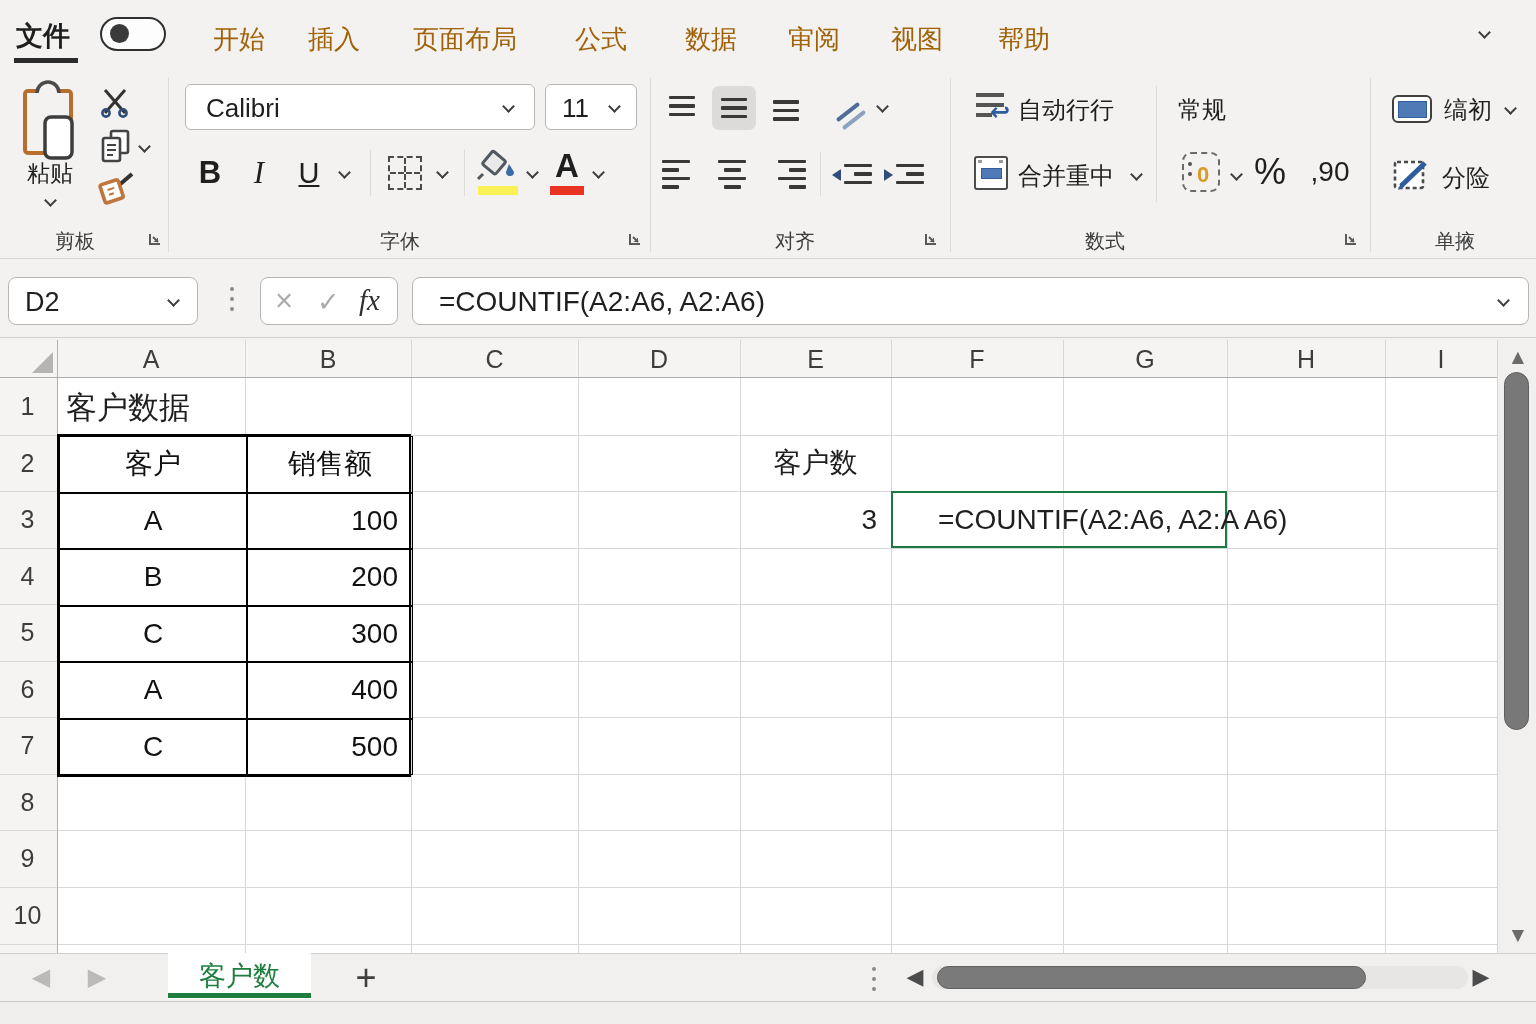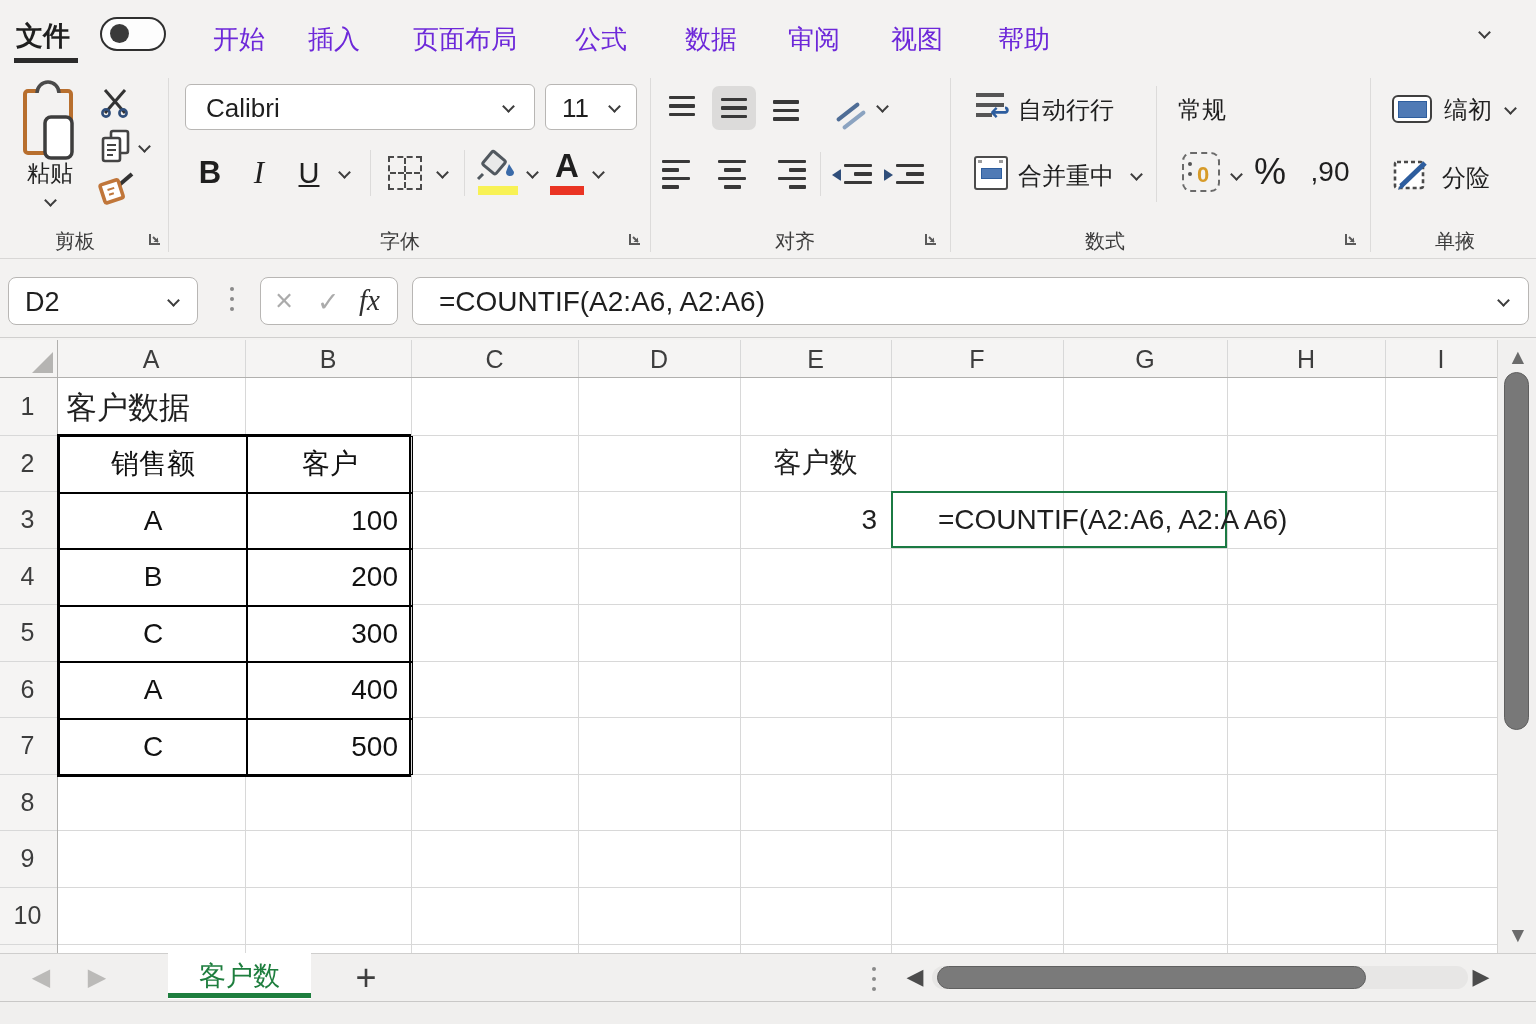--- a/index.html
+++ b/index.html
@@ -3,21 +3,21 @@
 <meta charset="utf-8">
 <style>
   html,body{margin:0;padding:0;}
   .app{position:relative;width:1536px;height:1024px;background:#f3f2f1;overflow:hidden;
        font-family:"Liberation Sans","DejaVu Sans",sans-serif;color:#1f1f1f;}
   .abs{position:absolute;box-sizing:border-box;}
   .ctr{display:flex;align-items:center;justify-content:center;}
   .chev{display:inline-block;width:9px;height:9px;border-right:2.4px solid #3d3d3d;border-bottom:2.4px solid #3d3d3d;transform:rotate(45deg);}
   .sep{width:1px;background:#dcdbda;}
   .grp-label{font-size:20px;color:#3c3c3c;text-align:center;}
-  .menu-tab{font-size:26px;color:#6d28d9;top:22px;}
+  .menu-tab{font-size:26px;color:#a16207;top:22px;}
   .combo{background:#fff;border:1px solid #b8b6b4;border-radius:6px;}
   .launch{stroke:#5a5a5a;stroke-width:2;fill:none;}
   .vbar{display:flex;flex-direction:column;}
   .bars3 div,.bars4 div{height:3.5px;background:#383838;border-radius:1px;margin:2.5px 0;}
   .cellline{position:absolute;background:#d8d8d8;}
   .hdrtxt{position:absolute;font-size:25px;color:#3d3d3d;display:flex;align-items:center;justify-content:center;}
   .tbl{display:grid;grid-template-columns:188px 166px;grid-auto-rows:56.5px;border:2px solid #000;background:#fff;}
   .tbl div{border:1px solid #000;display:flex;align-items:center;font-size:28px;color:#111;box-sizing:border-box;}
   .tc-c{justify-content:center;}
   .tc-r{justify-content:flex-end;padding-right:14px;}
@@ -316,24 +316,24 @@
       <div class="cellline" style="left:0;top:887px;width:1497px;height:1px;"></div>
       <div class="cellline" style="left:0;top:944px;width:1497px;height:1px;"></div>
     </div>
   <div class="abs" style="left:0;top:377px;width:1497px;height:1px;background:#b1b0ae;"></div>
   <div class="abs" style="left:57px;top:340px;width:1px;height:613px;background:#b1b0ae;"></div>
 
   <div class="abs" style="left:66px;top:381px;height:54px;line-height:54px;font-size:31px;white-space:nowrap;"><span>客户数据</span></div>
 
   <div class="abs tbl" style="left:57px;top:434px;width:354px;">
     <div class="tc-c">
+        <span>客户</span>
+      </div>
+    <div class="tc-c">
         <span>销售额</span>
-      </div>
-    <div class="tc-c">
-        <span>客户</span>
       </div>
     <div class="tc-c">
         <span>A</span>
       </div>
     <div class="tc-r">
         <span>100</span>
       </div>
     <div class="tc-c">
         <span>B</span>
       </div>

